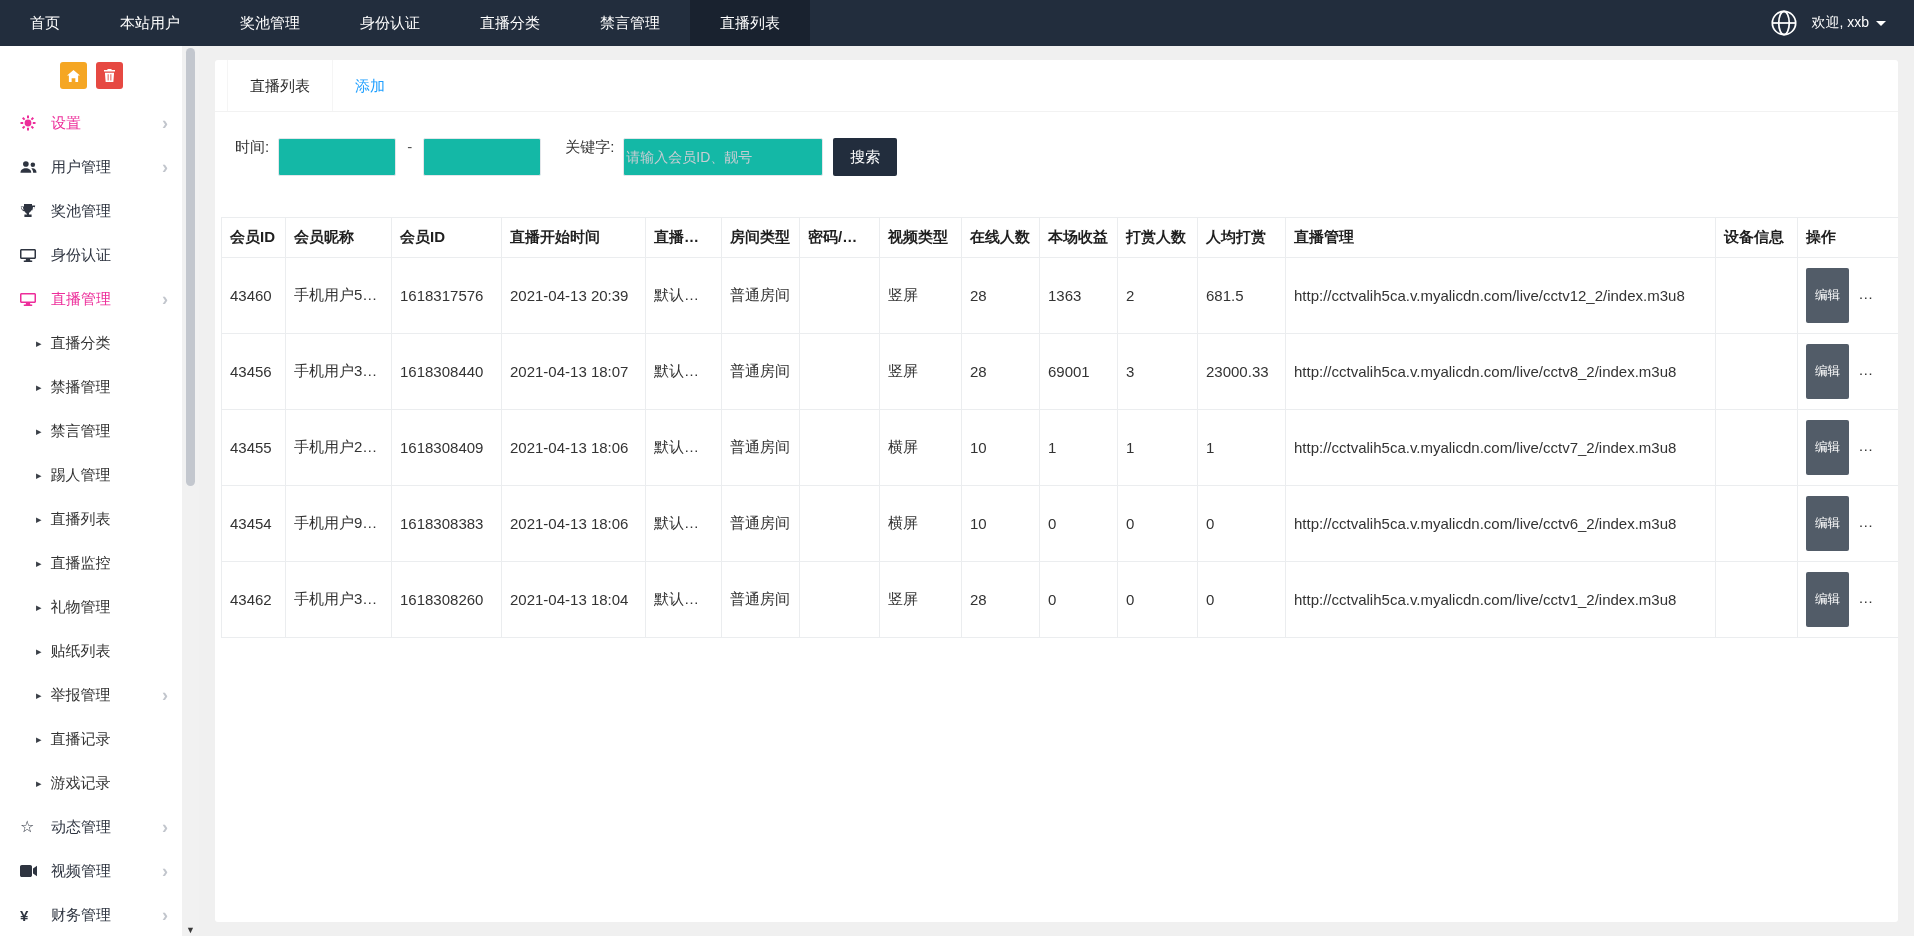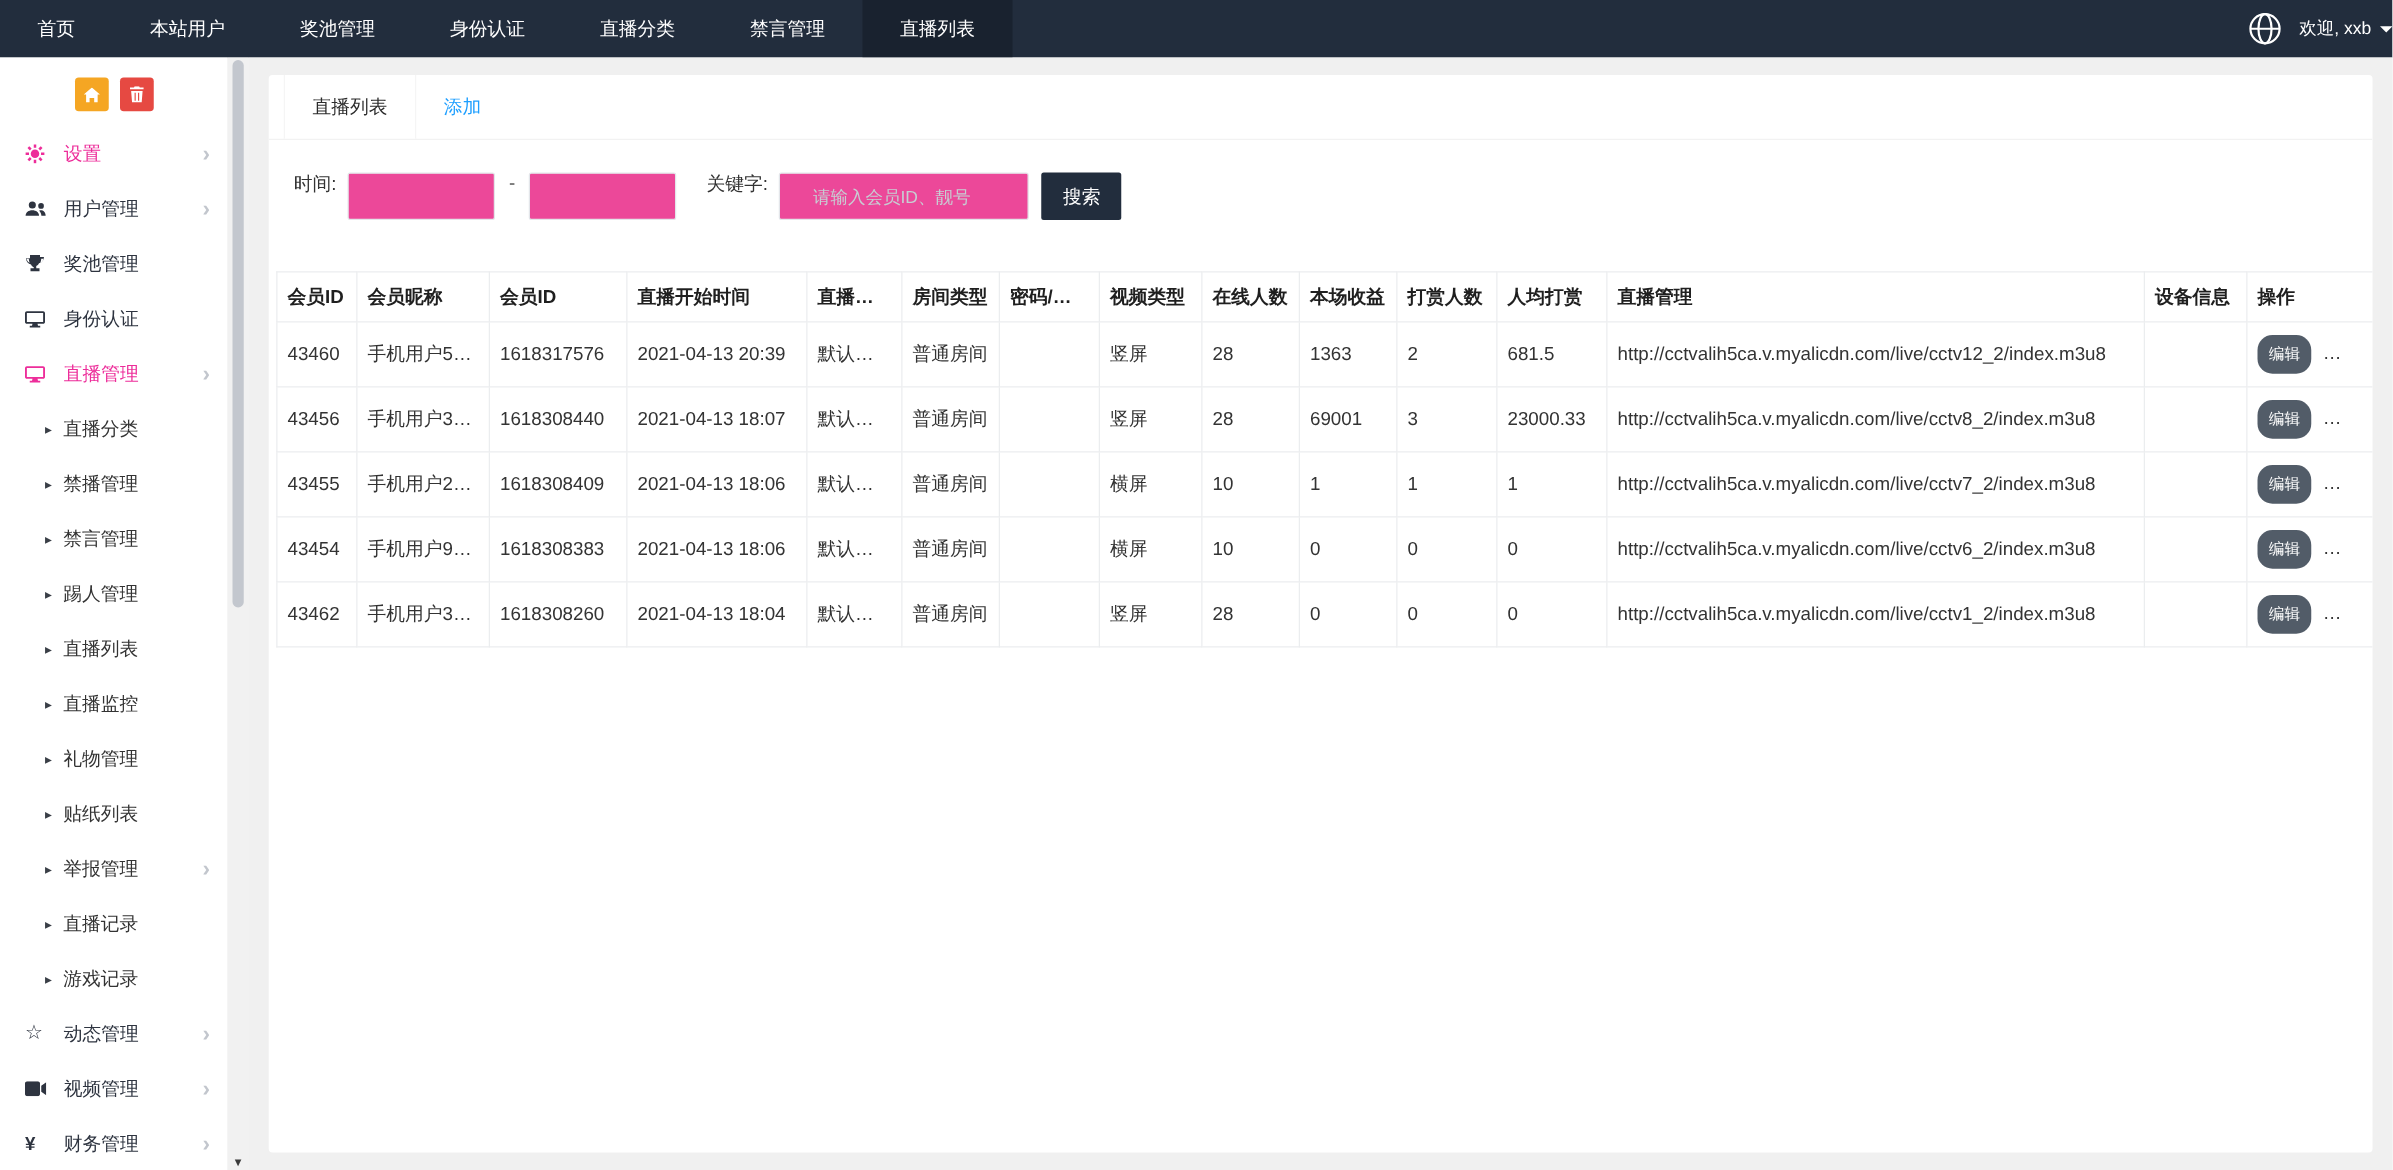--- a/index.html
+++ b/index.html
@@ -8,21 +8,21 @@
 
   .app { width:1914px; height:936px; display:flex; flex-direction:column; }
 
   
   .topbar { flex:0 0 46px; background:#222D3D; display:flex; align-items:stretch; color:#fff; }
   .brand { width:200px; display:flex; align-items:center; padding-left:24px;
            font-size:18px; font-weight:bold; letter-spacing:.5px; }
   .topnav { display:flex; }
   .nav-item { padding:0 30px; display:flex; align-items:center; font-size:15px; cursor:pointer; }
   .nav-item.active { background:#19222F; }
-  .topbar-right { margin-left:auto; display:flex; align-items:center; gap:13px; }
+  .topbar-right { margin-left:auto; display:flex; align-items:center; gap:13px; padding-right:28px; }
   .globe { width:28px; height:28px; display:flex; cursor:pointer; }
   .welcome { font-size:14px; display:flex; align-items:center; gap:7px; cursor:pointer; }
   .caret-down { width:0; height:0; border-left:5px solid transparent; border-right:5px solid transparent;
                 border-top:5px solid #fff; display:inline-block; }
 
   
   .frame { flex:1; display:flex; min-height:0; }
 
   .sidebar { flex:0 0 182px; background:#fff; overflow:hidden; }
   .side-btns { padding:16px 0 12px 0; display:flex; justify-content:center; gap:9px; }
@@ -54,38 +54,38 @@
 
   
   .tabs { height:52px; border-bottom:1px solid #F2F2F2; display:flex; padding-left:12px; }
   .tab { padding:0 22px; line-height:51px; font-size:15px; cursor:pointer; color:#666; }
   .tab.active { color:#2B2B2B; border-left:1px solid #F5F5F5; border-right:1px solid #F5F5F5; }
   .tab.add { color:#1E9FFF; }
 
   
   .filters { display:flex; align-items:flex-start; margin:26px 11px 0 20px; font-size:15px; color:#333; }
   .filters .lbl { margin-right:9px; }
-  .input { height:38px; border:1px solid #E3E6EA; border-radius:2px; padding:0 26px;
-           font-size:14px; color:#333; outline:none; background:#ec4899; }
+  .input { height:38px; border:1px solid #E3E6EA; border-radius:2px; padding:0 2px;
+           font-size:14px; color:#333; outline:none; background:#14b8a6; }
   .time-input { width:118px; }
   .range-sep { margin:0 11px; color:#555; }
   .kw-label { margin-left:24px; }
   .kw-input { width:200px; }
   .kw-input::placeholder { color:#C8CDD3; }
   .search-btn { margin-left:10px; height:38px; padding:0 17px; background:#222D3D; color:#fff;
                 border:none; border-radius:2px; font-size:15px; cursor:pointer; }
 
   
   .grid { margin:41px 6px 0 6px; }
   table { width:100%; border-collapse:collapse; table-layout:fixed; }
   th,td { border:1px solid #EBEDEF; padding:10px 8px; font-size:15px; text-align:left;
           color:#333; white-space:nowrap; overflow:hidden; text-overflow:ellipsis; }
   th { font-weight:bold; color:#1F1F1F; }
-  .btn-edit,.btn-delete { border:none; color:#fff; font-size:12.5px; padding:7px 9px;
-                          border-radius:12px; cursor:pointer; }
+  .btn-edit,.btn-delete { border:none; color:#fff; font-size:12.5px; padding:19px 9px;
+                          border-radius:2px; cursor:pointer; }
   .btn-edit { background:#525C68; margin-right:5px; }
   .btn-delete { background:#D9363E; }
 </style>
 </head>
 <body>
 
 <div class="app">
 
   <div class="topbar">
     <div class="topnav">

